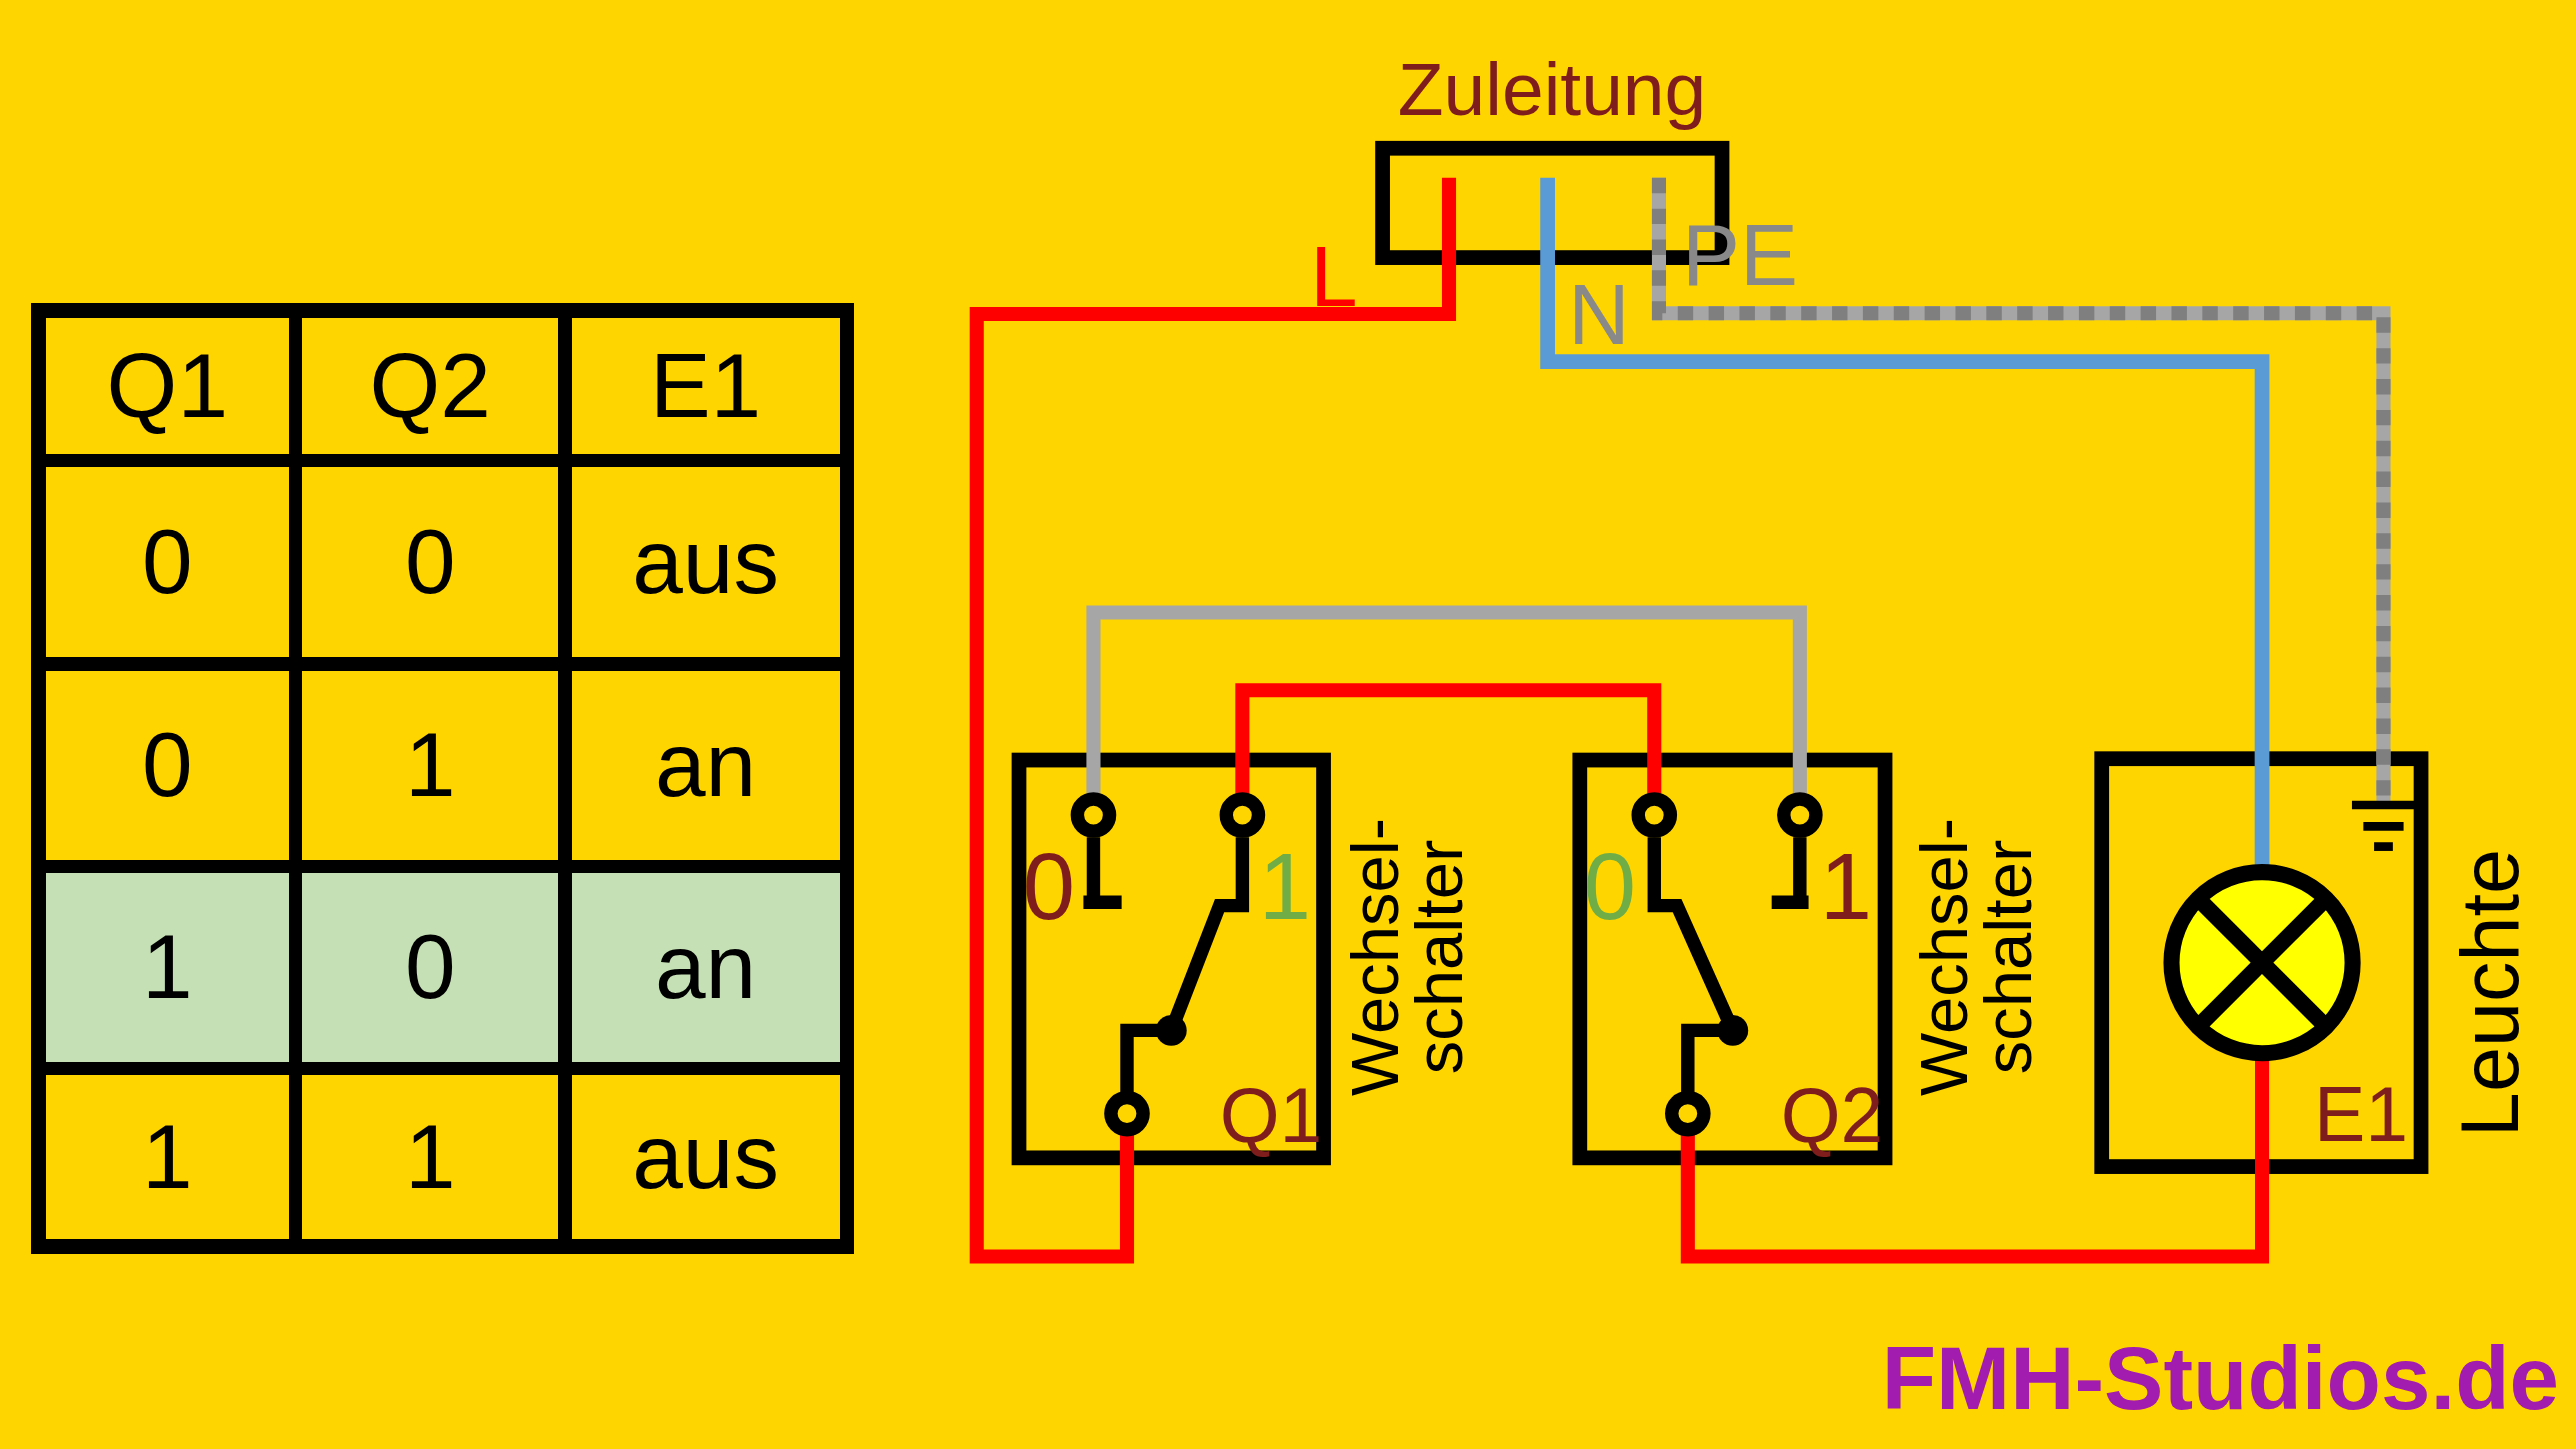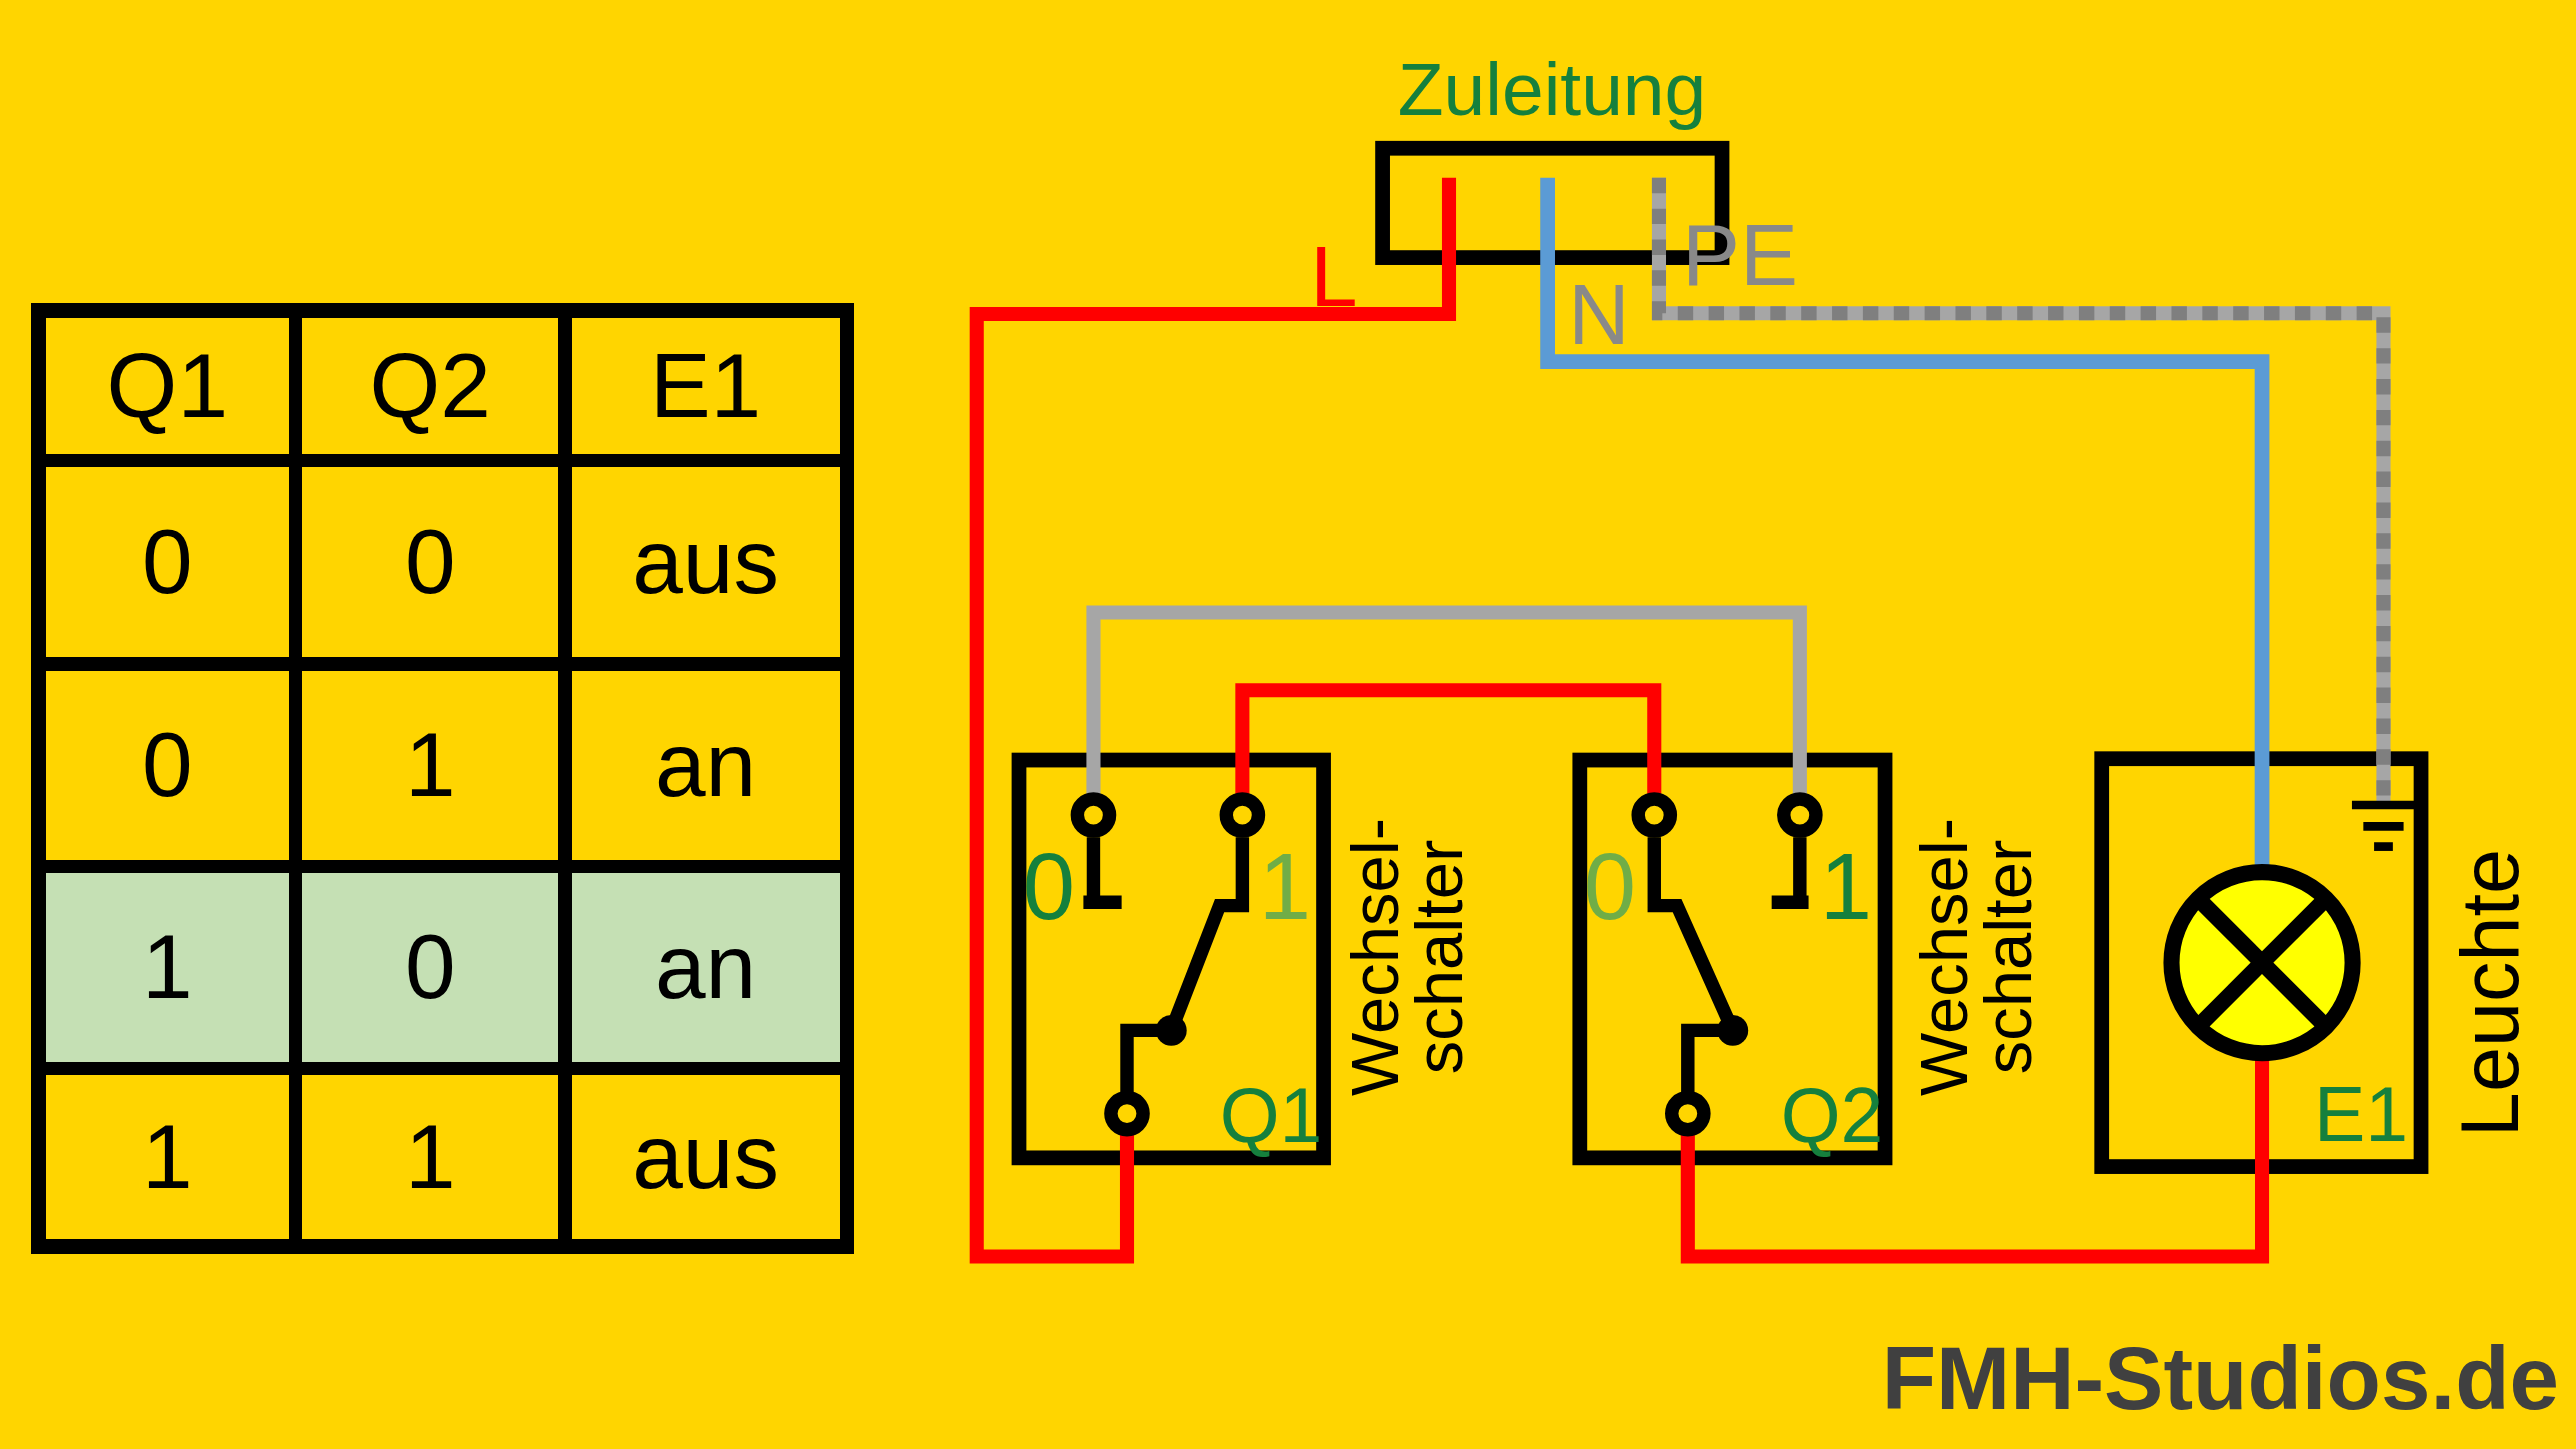--- a/index.html
+++ b/index.html
@@ -34,21 +34,21 @@
     font-size: 91px;
     color: #000;
   }
   .tcell.hl { background: #C5E0B4; }
 
   
   .clabel {
     position: absolute;
     transform: translate(-50%,-50%);
     white-space: nowrap;
-    color: #15803d;
+    color: #7f1d1d;
     line-height: 1;
   }
   .vtext {
     position: absolute;
     transform: translate(-50%,-50%) rotate(-90deg);
     white-space: nowrap;
     text-align: center;
     color: #000;
     line-height: 0.95;
   }
@@ -59,21 +59,21 @@
   .lbl-pos { font-size: 94px; }
   .green { color: #70AD47; }
   .lbl-id { font-size: 77px; }
   .lbl-type { font-size: 67px; }
   .lbl-leuchte { font-size: 81px; }
   .watermark {
     position: absolute;
     right: 17px; top: 1334px;
     font-size: 89px;
     font-weight: bold;
-    color: #404040;
+    color: #a21caf;
     line-height: 1;
   }
 </style>
 </head>
 <body>
 
 <div id="stage">
 
   <svg id="circuit-svg" viewBox="0 0 3840 2160" xmlns="http://www.w3.org/2000/svg">
 

